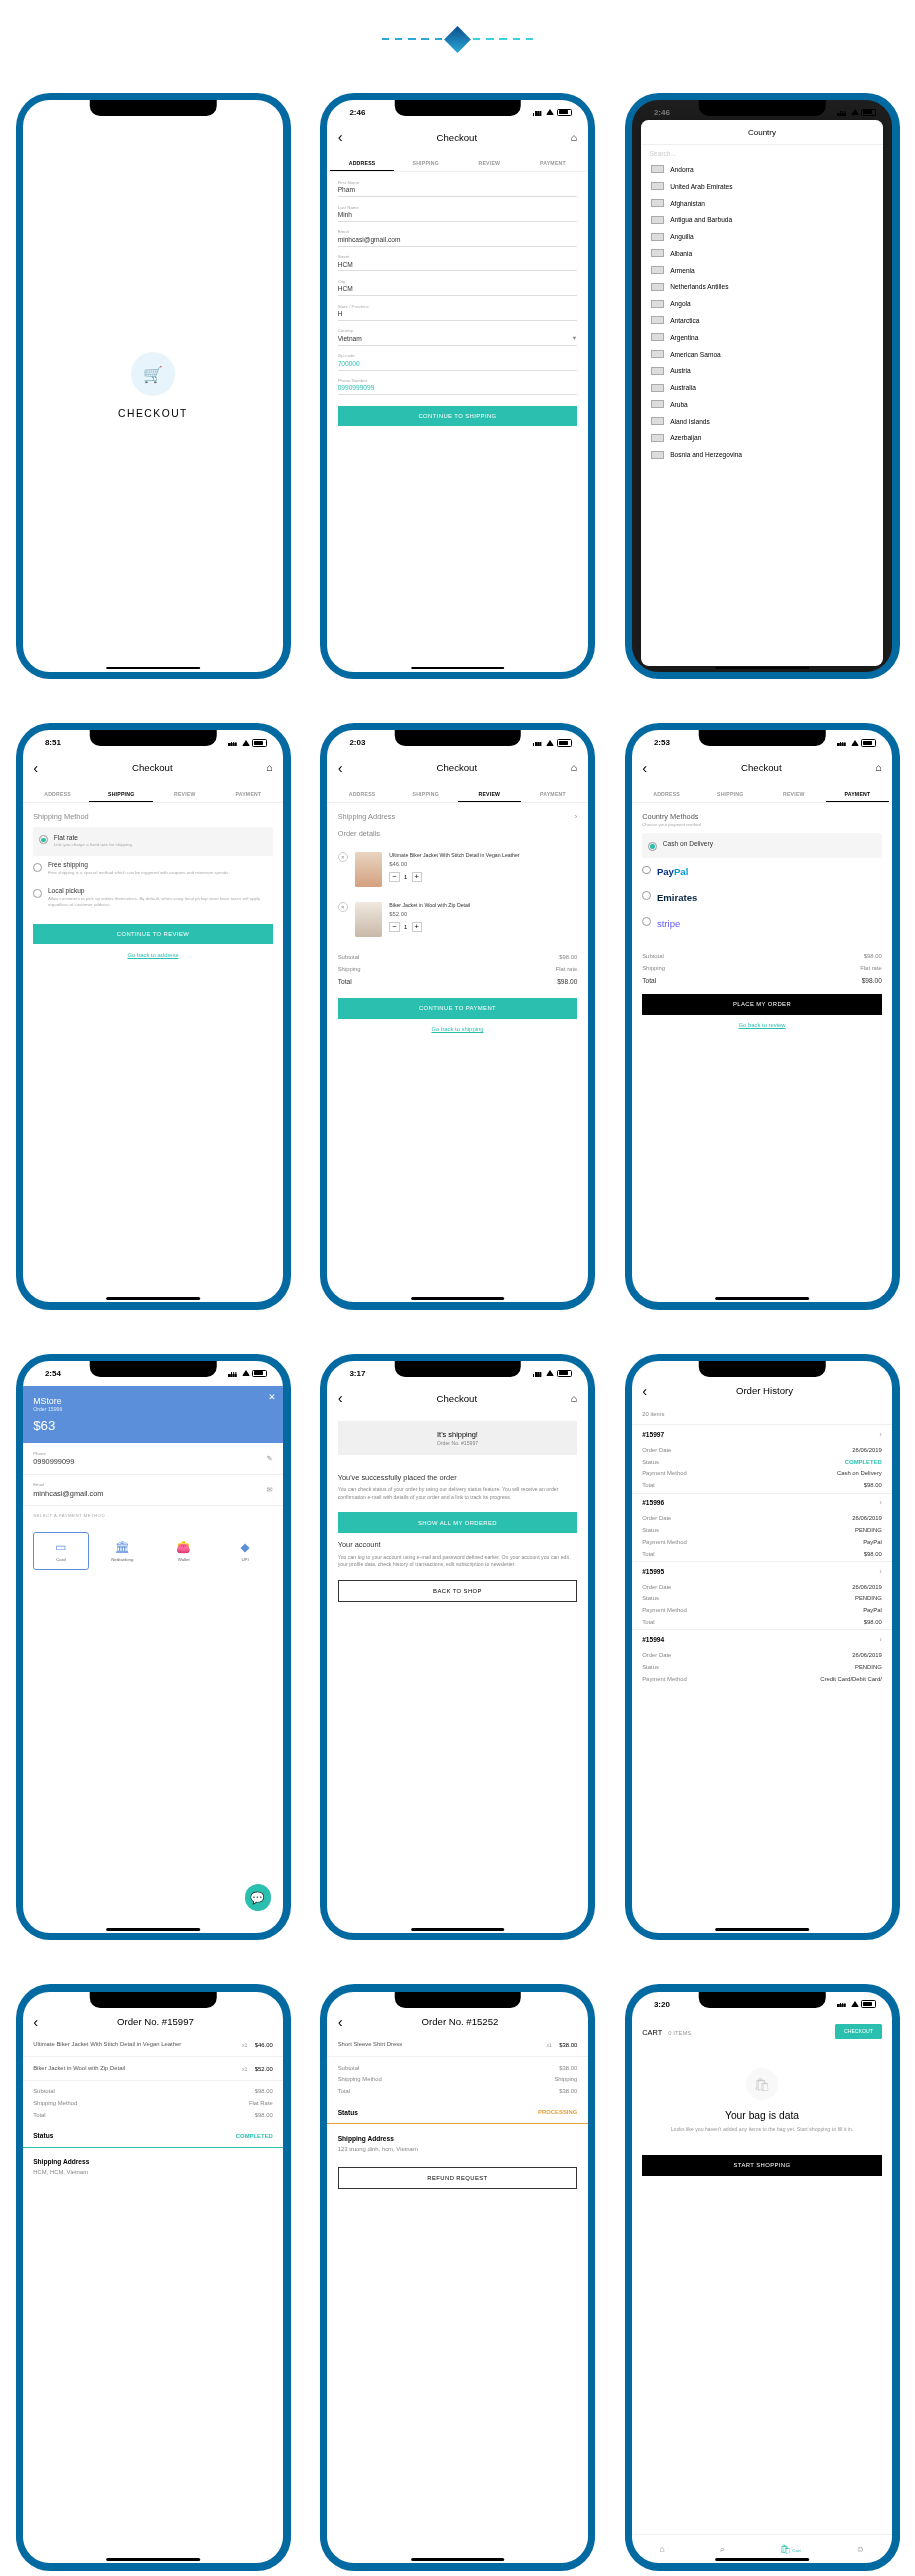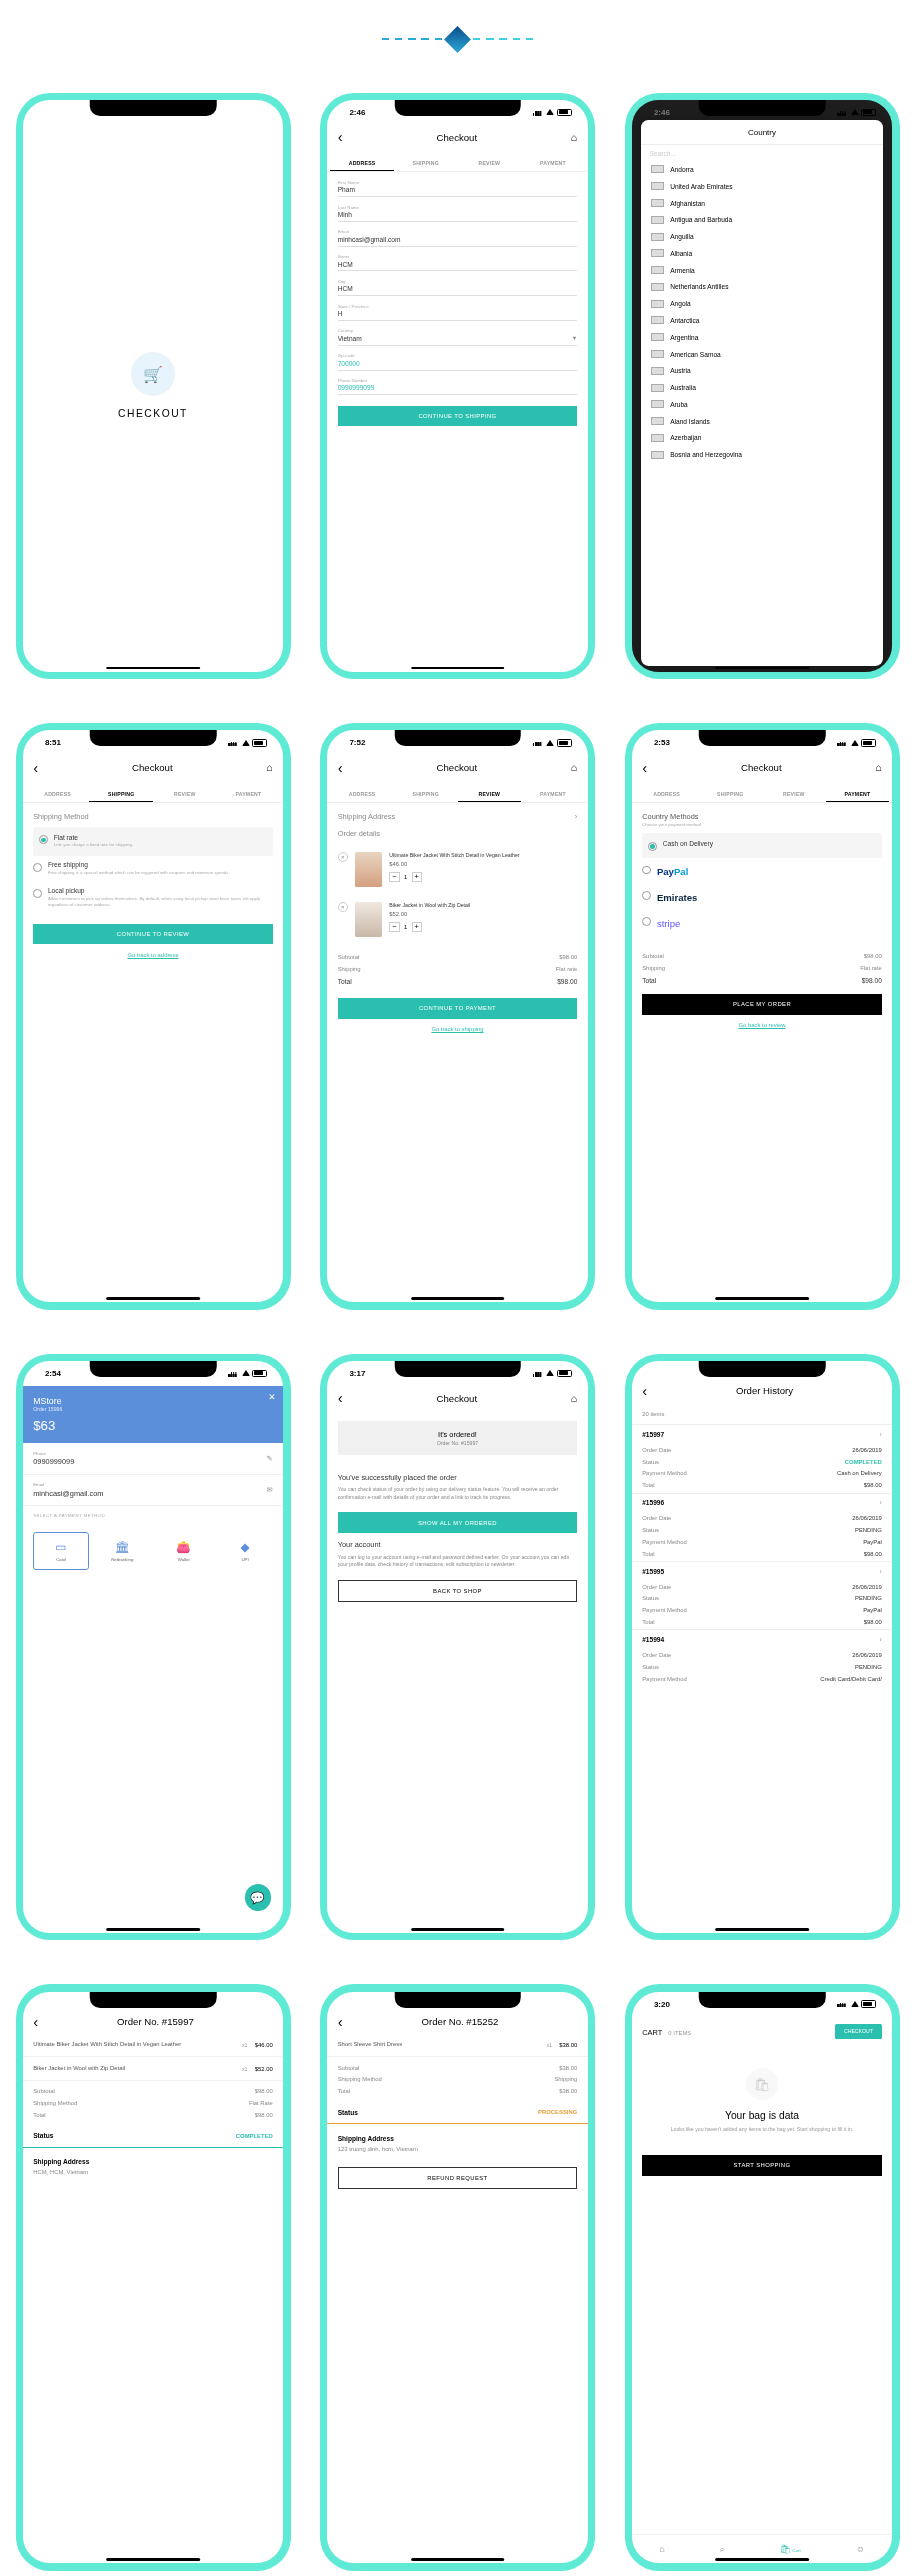--- a/index.html
+++ b/index.html
@@ -2,21 +2,21 @@
 <html style="font-size:11.8px"><head>
 <meta charset="utf-8">
 <style>
 *{margin:0;padding:0;box-sizing:border-box;font-family:-apple-system,BlinkMacSystemFont,"Segoe UI",Helvetica,Arial,sans-serif}
 body{background:#fff;padding:29.5px 14.7px}
 .header-deco{display:flex;align-items:center;justify-content:center;gap:5.9px;margin-bottom:44px}
 .dash{width:7.4px;height:2.2px;background:#2ba8d6}
 .dash.r{background:#3dcfdc}
 .diamond{width:19px;height:19px;background:linear-gradient(135deg,#0a4d8c,#2ba8d6);transform:rotate(45deg)}
 .grid{display:grid;grid-template-columns:repeat(3,1fr);gap:44px 29.5px;max-width:884px;margin:0 auto}
-.phone{background:#5eead4;border-radius:34px;padding:7.4px;position:relative;aspect-ratio:173/369}
+.phone{background:#0369a1;border-radius:34px;padding:7.4px;position:relative;aspect-ratio:173/369}
 .phone::before{content:"";position:absolute;top:7.4px;left:50%;transform:translateX(-50%);width:46%;height:16px;background:#000;border-radius:0 0 10.3px 10.3px;z-index:10}
 .screen{background:#fff;border-radius:26.5px;width:100%;height:100%;overflow:hidden;position:relative;display:flex;flex-direction:column}
 .home-ind{position:absolute;bottom:2.2px;left:50%;transform:translateX(-50%);width:36%;height:2.9px;background:#000;border-radius:1.5px;z-index:5}
 .status{height:25px;display:flex;justify-content:space-between;align-items:center;padding:0 16px 0 22px;font-size:8px;font-weight:600}
 .status .icons{display:flex;gap:2.9px;align-items:center}
 .sig{width:10.3px;height:6.6px;position:relative}
 .sig::before{content:"";position:absolute;bottom:0;left:0;width:1.5px;height:2.9px;background:#000;box-shadow:2.2px 0 0 0 #000,4.4px 0 0 0 #000,6.6px 0 0 0 #000}
 .sig::after{content:"";position:absolute;bottom:0;left:2.2px;width:1.5px;height:4.4px;background:#000;box-shadow:2.2px 0 0 0 #000,4.4px 0 0 0 #000}
 .wifi{width:0;height:0;border-left:4.4px solid transparent;border-right:4.4px solid transparent;border-bottom:6.6px solid #000;border-radius:1.5px}
 .batt{width:14.7px;height:7.4px;border:0.7px solid #000;border-radius:1.5px;position:relative}
@@ -361,21 +361,21 @@
 <div class="btn-teal">CONTINUE TO REVIEW</div>
 <div class="link-back">Go back to address</div>
 </div>
 <div class="home-ind"></div>
       </div>
     </div>
 
 <div class="phone">
       <div class="screen">
 <div class="status">
-          <span>7:52</span>
+          <span>2:03</span>
           <div class="icons">
             <div class="sig"></div>
             <div class="wifi"></div>
             <div class="batt"></div>
           </div>
         </div>
 <div class="nav">
           <span class="back">‹</span>
           <span class="title">Checkout</span>
           <span class="home">⌂</span>
@@ -567,21 +567,21 @@
             <div class="wifi"></div>
             <div class="batt"></div>
           </div>
         </div>
 <div class="nav">
           <span class="back">‹</span>
           <span class="title">Checkout</span>
           <span class="home">⌂</span>
         </div>
 <div class="ordered-box">
-<div class="t1">It's ordered!</div>
+<div class="t1">It's shipping!</div>
 <div class="t2">Order No. #15997</div>
 </div>
 <div class="body-title">You've successfully placed the order</div>
 <div class="body-txt">You can check status of your order by using our delivery status feature. You will receive an order confirmation e-mail with details of your order and a link to track its progress.</div>
 <div style="padding:0 10.3px">
           <div class="btn-teal">SHOW ALL MY ORDERED</div>
         </div>
 <div class="body-title">Your account</div>
 <div class="body-txt">You can log to your account using e-mail and password defined earlier. On your account you can edit your profile data, check history of transactions, edit subscription to newsletter.</div>
 <div style="padding:10.3px">

